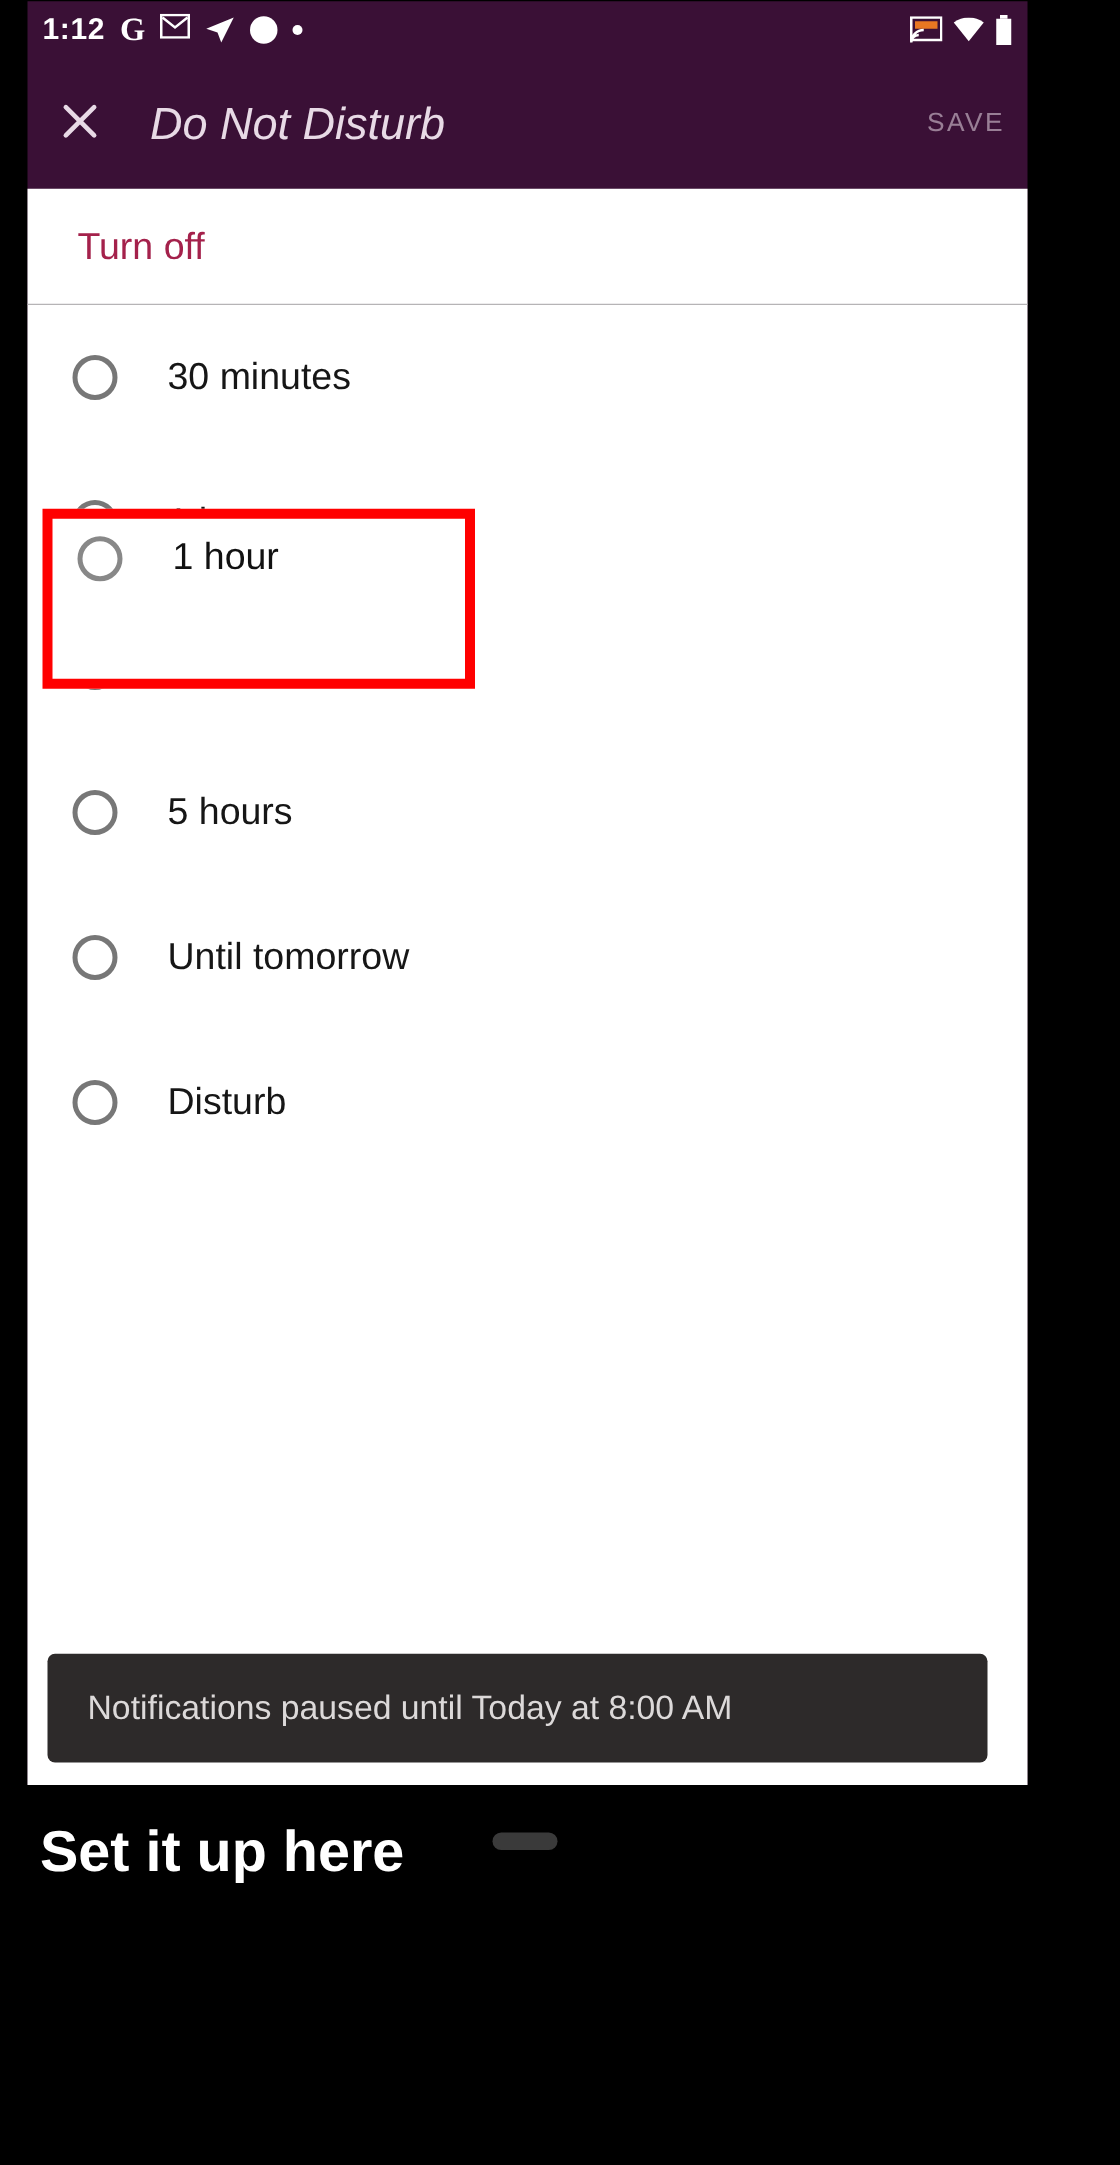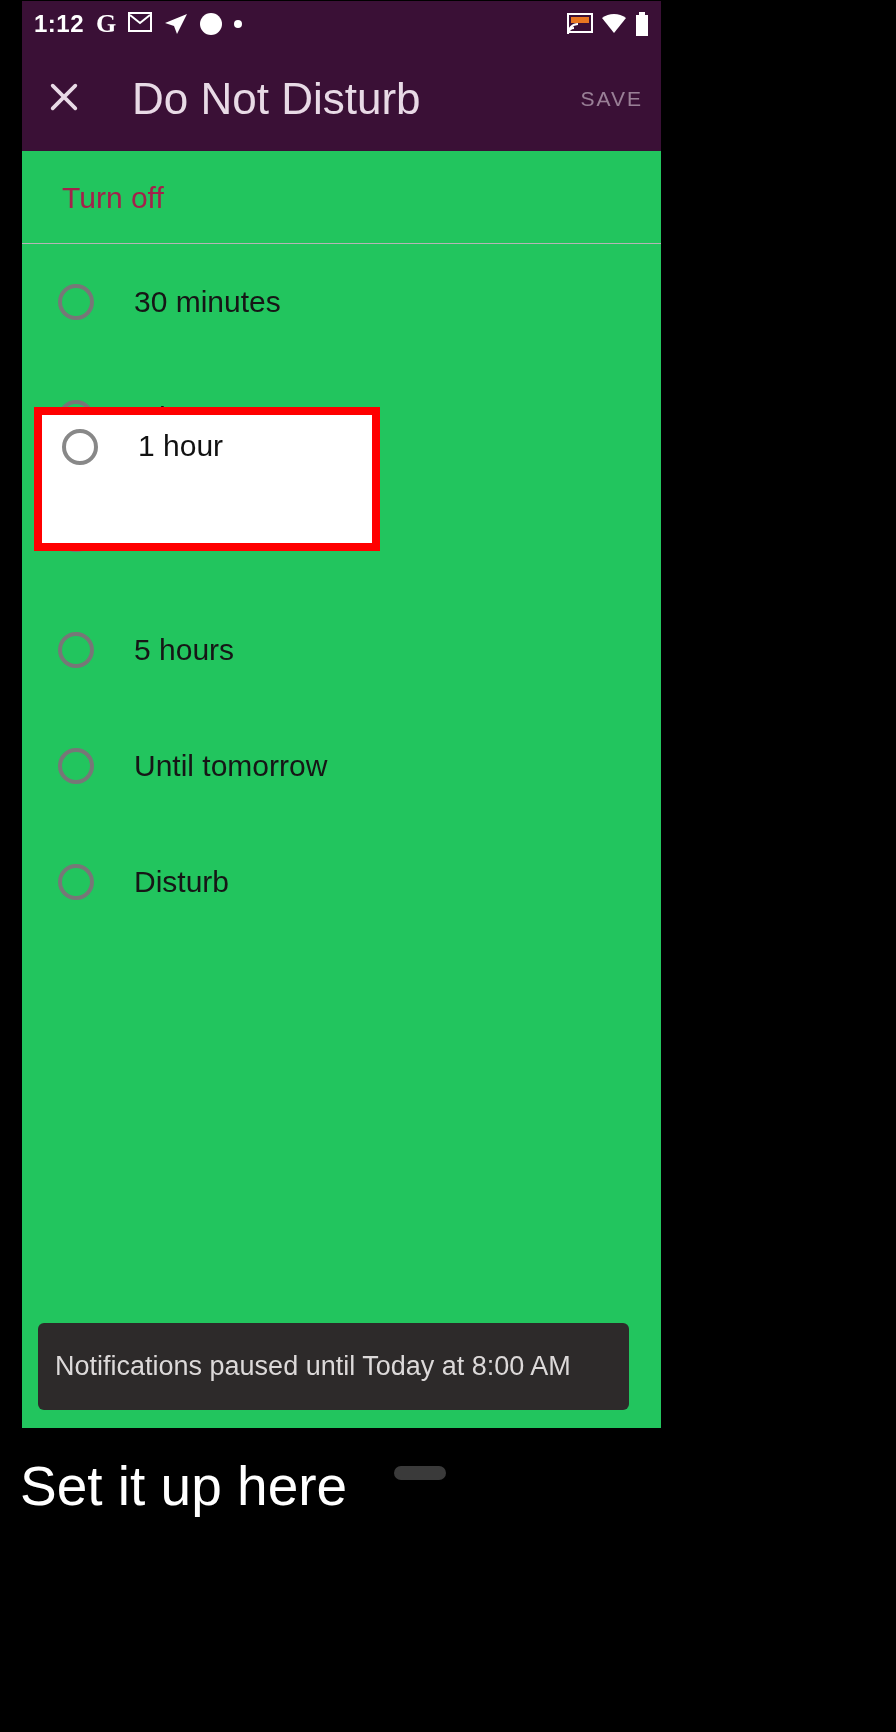--- a/index.html
+++ b/index.html
@@ -2,21 +2,21 @@
 <html><head>
   <meta charset="utf-8">
   <style>
     * { margin: 0; padding: 0; box-sizing: border-box; }
     html, body { width: 896px; height: 1732px; background: #000; font-family: -apple-system, "Helvetica Neue", Arial, sans-serif; overflow: hidden; }
     
     .device-frame {
       position: absolute;
       left: 22px;
       top: 1px;
-      width: 639px;
+      width: 800px;
       height: 1427px;
       background: #3a1036;
     }
     
     
     .status-bar {
       height: 46px;
       display: flex;
       align-items: center;
       justify-content: space-between;
@@ -36,26 +36,26 @@
     
     .app-header {
       height: 104px;
       display: flex;
       align-items: center;
       padding: 0 18px;
       color: #e9dce8;
     }
     .close-btn { width: 48px; height: 48px; display:flex; align-items:center; justify-content:center; }
     .close-btn svg { width: 34px; height: 34px; }
-    .header-title { margin-left: 44px; font-size: 44px; color: #e8dae6; font-weight: 400; }
+    .header-title { margin-left: 32px; font-size: 36px; color: #e8dae6; font-weight: 400; font-style: italic; }
     .header-save { margin-left: auto; font-size: 21px; letter-spacing: 2px; color: rgba(232,218,230,0.55); font-weight: 500; }
     
     
     .content {
-      background: #22c55e;
+      background: #ffffff;
       height: calc(1427px - 46px - 104px);
       position: relative;
     }
     .turn-off {
       padding: 30px 40px 28px;
       font-size: 30px;
       color: #a4214b;
       font-weight: 400;
       border-bottom: 1px solid #b6b4b6;
     }
@@ -94,32 +94,32 @@
     .highlight-inner .option-label { color:#111; }
     
     
     .toast {
       position: absolute;
       left: 16px; right: 32px;
       bottom: 18px;
       background: #2d2a2a;
       color: #dcd9d9;
       font-size: 27px;
-      padding: 28px 17px;
+      padding: 28px 32px;
       border-radius: 6px;
     }
     
     
     .caption {
       position: absolute;
-      left: 20px;
+      left: 32px;
       top: 1454px;
       color: #fff;
-      font-size: 55px;
-      font-weight: 400;
+      font-size: 46px;
+      font-weight: 700;
     }
     
     
     .nav-pill {
       position: absolute;
       left: 50%;
       transform: translateX(-50%);
       bottom: 250px;
       background: #3a3a3a;
       width: 52px;

